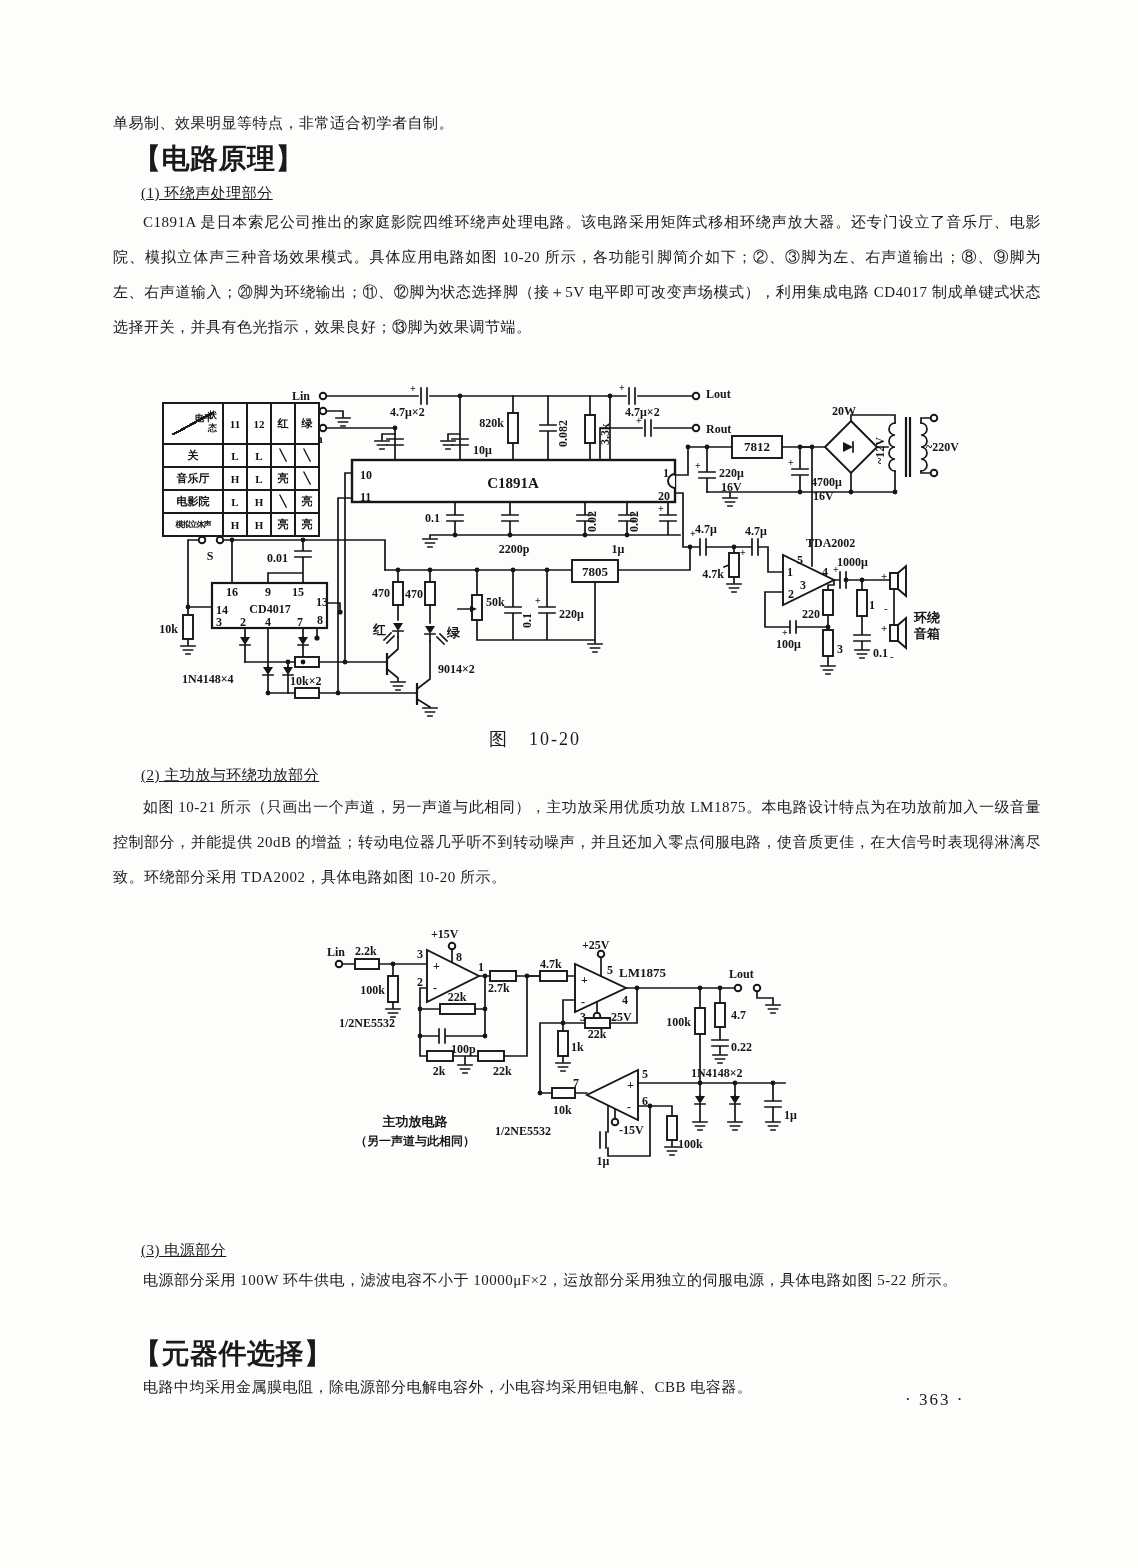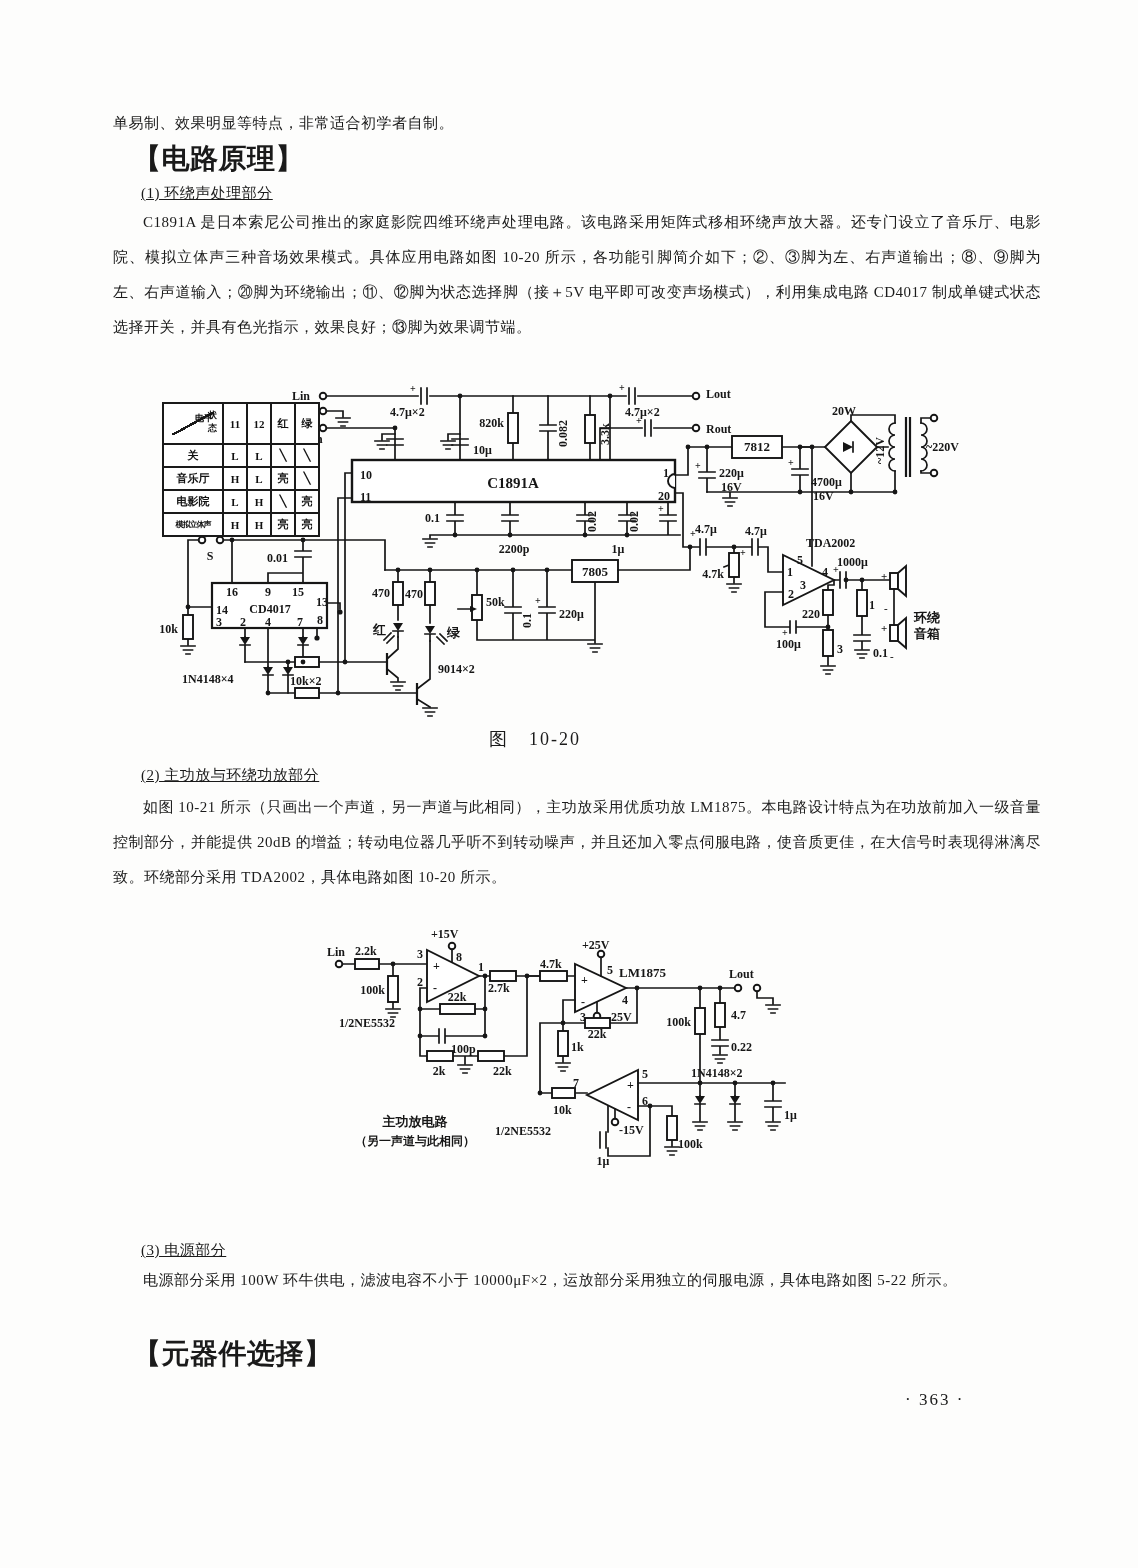--- a/index.html
+++ b/index.html
@@ -464,15 +464,16 @@
       <text x="353" y="220" font-size="12">100k</text>
       <text x="459" y="191" font-size="12">1μ</text>
       <text x="90" y="198" font-size="13" text-anchor="middle">主功放电路</text>
       <text x="90" y="217" font-size="12" text-anchor="middle">（另一声道与此相同）</text>
     </svg>
 
 
   <div class="txt sub" style="top:1233px;">(3) 电源部分</div>
   <div class="txt indent" style="top:1263px;">电源部分采用 100W 环牛供电，滤波电容不小于 10000μF×2，运放部分采用独立的伺服电源，具体电路如图 5-22 所示。</div>
   <div class="txt bracket-head" style="top:1336px;">【元器件选择】</div>
+  <div class="txt indent" style="top:1370px;">电路中均采用金属膜电阻，除电源部分电解电容外，小电容均采用钽电解、CBB 电容器。</div>
 
   <div class="pagenum" style="left:905px;top:1390px;">· 363 ·</div>
 </div>
 
 </body></html>

